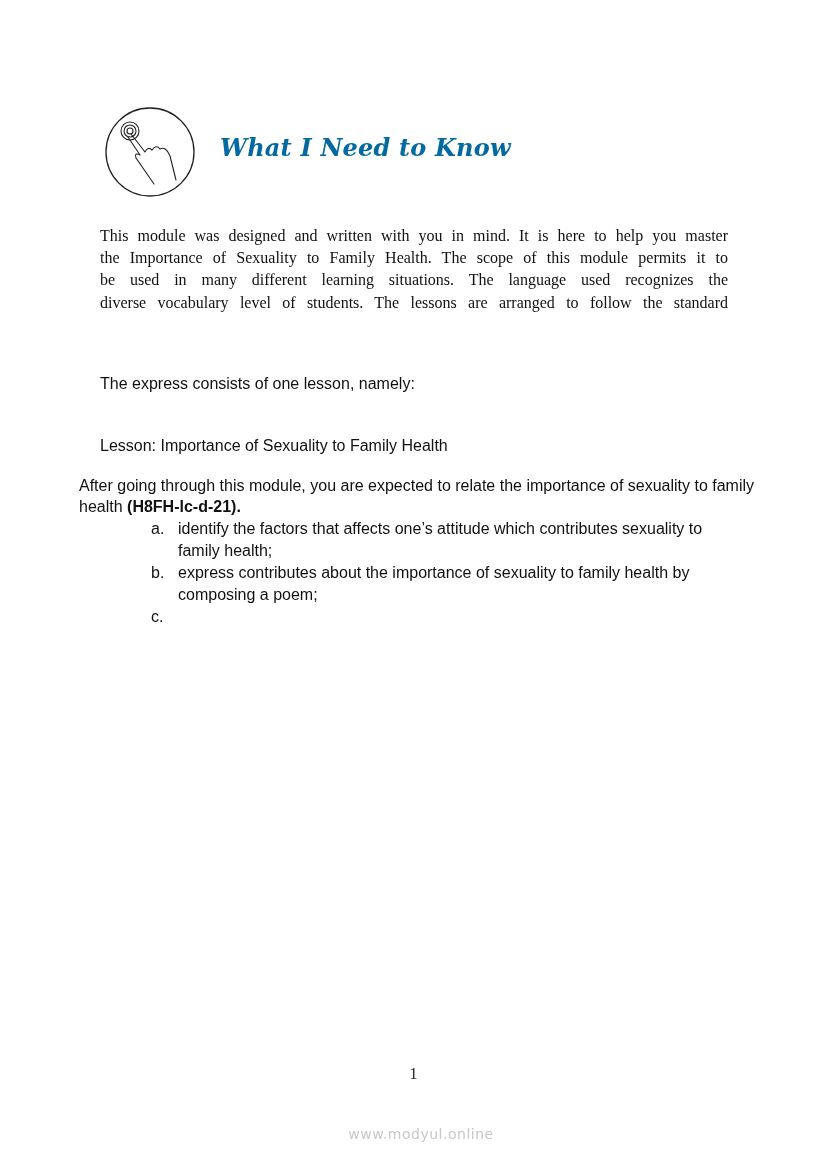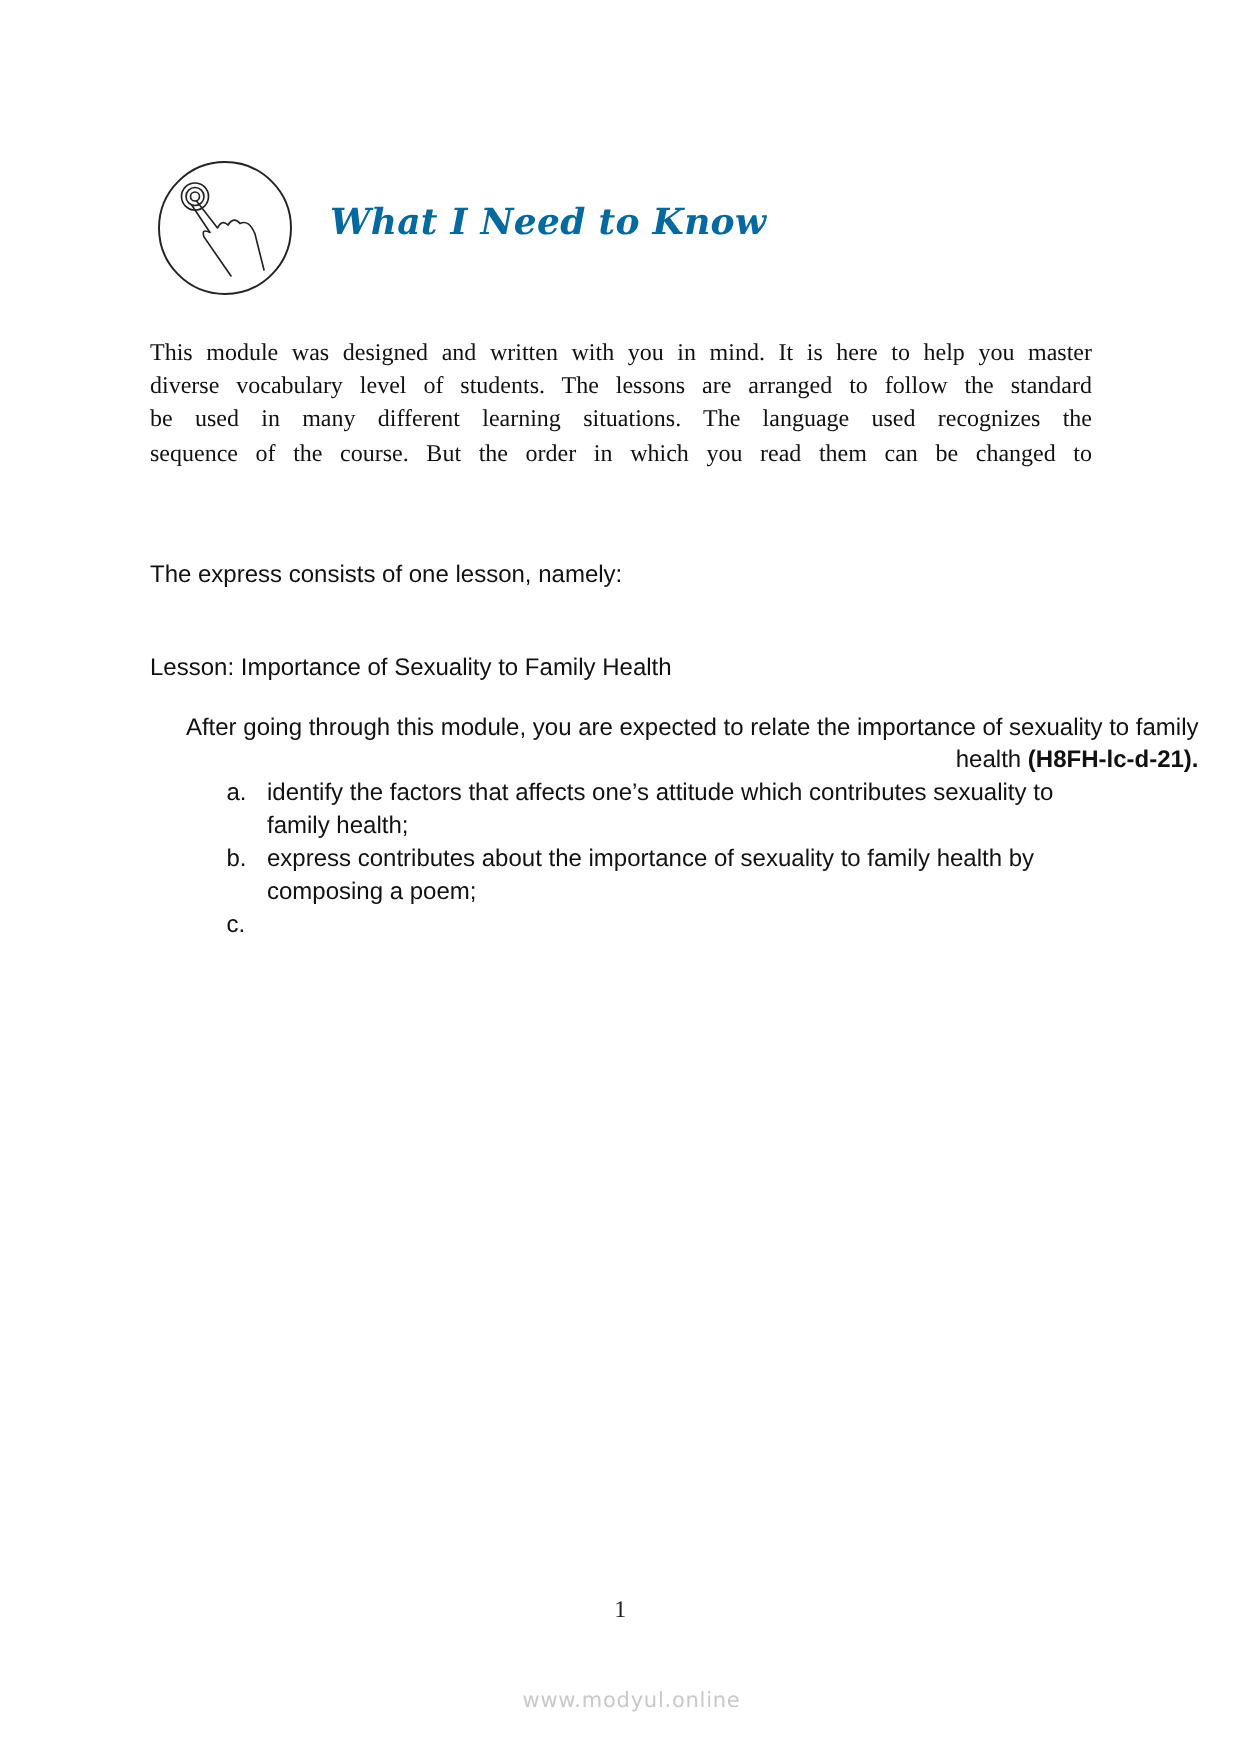--- a/index.html
+++ b/index.html
@@ -7,21 +7,21 @@
            font-family: "Liberation Sans", sans-serif; color: #111; }
     .icon-wrap { position: absolute; left: 104px; top: 106px; width: 92px; height: 92px; }
     .title { position: absolute; left: 220px; top: 133px; font-family: "DejaVu Serif", serif;
              font-weight: bold; font-style: italic; font-size: 24px; color: #0369a1; letter-spacing: 0.2px; }
     .para { position: absolute; left: 100px; width: 628px; font-size: 16px; line-height: 22.2px;
             text-align: justify; margin: 0; }
     .p1 { top: 225px; font-family: Liberation Serif, serif; }
     .p1 .last { text-align: left; }
     .p2 { top: 373px; }
     .lesson { position: absolute; left: 100px; top: 437px; font-size: 16px; }
-    .after { position: absolute; left: 79px; top: 476px; width: 720px; font-size: 16px; line-height: 20.5px; margin: 0; text-align: right; }
+    .after { position: absolute; left: 79px; top: 476px; width: 720px; font-size: 16px; line-height: 20.5px; margin: 0; }
     .after b { font-weight: bold; }
     .objectives { position: absolute; left: 151px; top: 518px; width: 590px; margin: 0; padding: 0; list-style: none;
                   font-size: 16px; line-height: 22px; }
     .objectives li { position: relative; padding-left: 27px; }
     .objectives .marker { position: absolute; left: 0; top: 0; }
     .page-num { position: absolute; left: 0; width: 827px; top: 1065px; text-align: center;
                 font-family: "Liberation Serif", serif; font-size: 16px; color: #222; }
     .watermark { position: absolute; left: 12px; width: 818px; top: 1126px; text-align: center;
                  font-family: "DejaVu Sans", sans-serif; font-size: 14px; color: #c8c8c8; letter-spacing: 0.5px; }
   </style>
@@ -35,23 +35,23 @@
     <circle cx="26" cy="25" r="6" fill="none" stroke="#222" stroke-width="1.1"></circle>
     <circle cx="26" cy="25" r="3" fill="none" stroke="#222" stroke-width="1.1"></circle>
     <path d="M27 28 L41 46 M24 31 L36 49 M36 49 Q30 46 32 52 L50 78 M41 46 Q44 40 48 44 Q52 38 56 43 Q62 40 66 50 L72 74" fill="none" stroke="#222" stroke-width="1.1" stroke-linecap="round"></path>
   </svg>
 </div>
 
 <div class="title">What I Need to Know</div>
 
 <div class="para p1">
   <div style="text-align:justify;text-align-last:justify;">This module was designed and written with you in mind. It is here to help you master</div>
+  <div style="text-align:justify;text-align-last:justify;">the Importance of Sexuality to Family Health. The scope of this module permits it to</div>
+  <div style="text-align:justify;text-align-last:justify;">be used in many different learning situations. The language used recognizes the</div>
   <div style="text-align:justify;text-align-last:justify;">diverse vocabulary level of students. The lessons are arranged to follow the standard</div>
-  <div style="text-align:justify;text-align-last:justify;">be used in many different learning situations. The language used recognizes the</div>
-  <div style="text-align:justify;text-align-last:justify;">sequence of the course. But the order in which you read them can be changed to</div>
 </div>
 
 <p class="para p2">The express consists of one lesson, namely:</p>
 
 <div class="lesson">Lesson: Importance of Sexuality to Family Health</div>
 
 <p class="after"><span>After going through this module, you are expected to relate the importance of sexuality to family health </span> <b>(H8FH-lc-d-21).</b></p>
 
 <ul class="objectives">
   <li>

